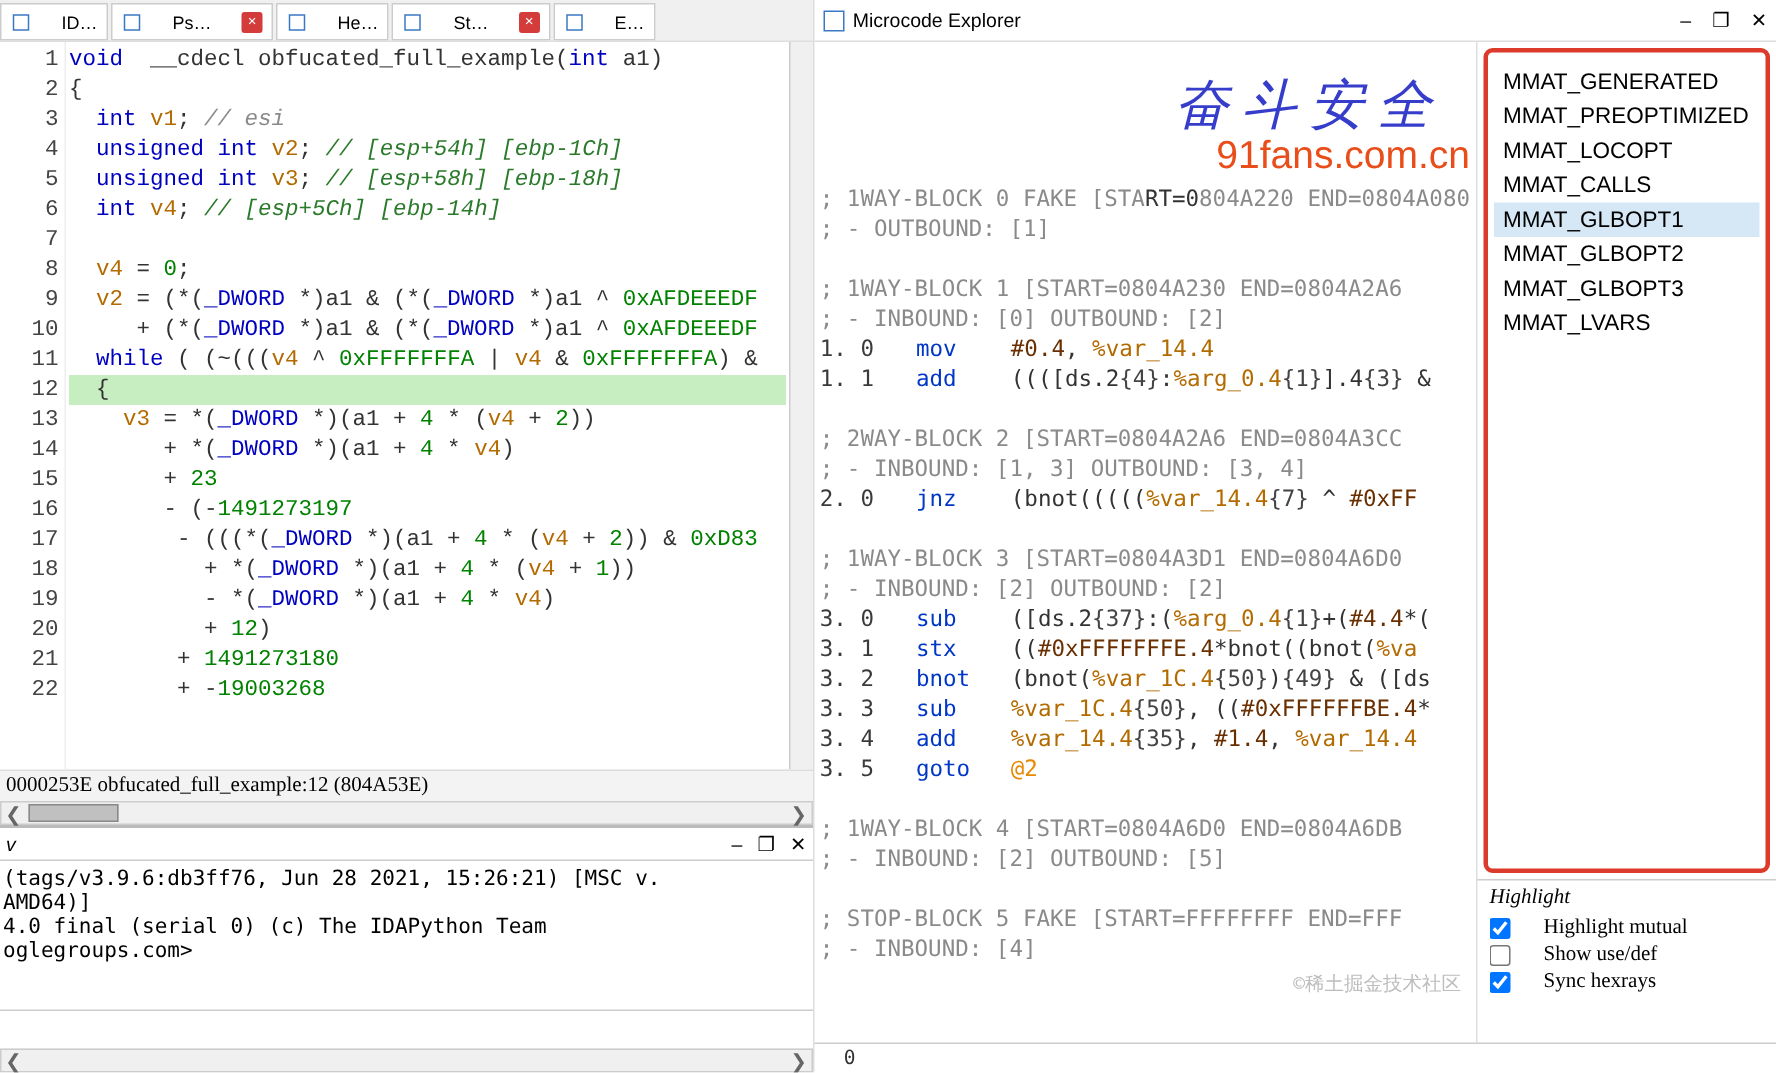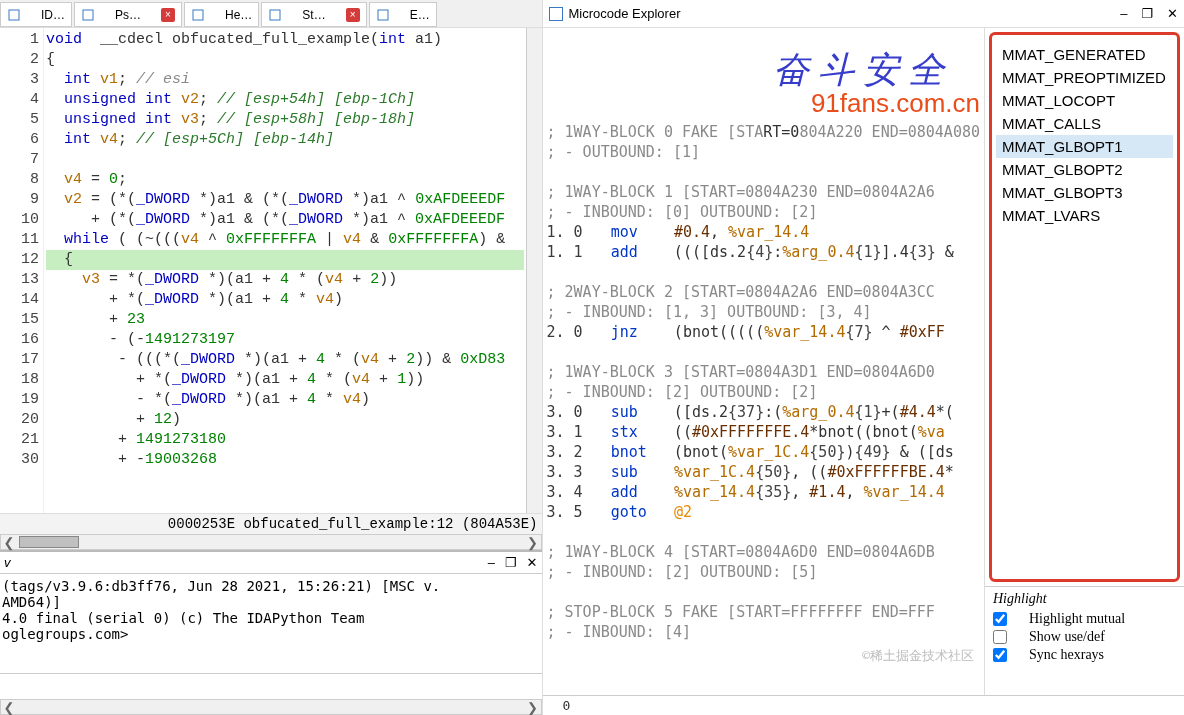--- a/index.html
+++ b/index.html
@@ -75,26 +75,25 @@
 .hl { background: #c7eec1; display:block; }
 
 .kw  { color: #0000c0; }
 .cmt { color: #8a8a8a; font-style: italic; }
 .cmt-r { color: #2b7a2b; font-style: italic; }
 .num { color: #008200; }
 .var { color: #b36b00; }
 .op  { color: #333; }
 
 .status-line {
-  font-family: Liberation Mono, monospace;
+  font-family: Liberation Serif, serif;
   font-size: 14px;
   padding: 2px 4px;
   background: #f3f3f3;
   border-top: 1px solid #ddd;
-  text-align: right;
 }
 
 .hscroll {
   height: 16px;
   background: #f0f0f0;
   border: 1px solid #ccc;
   display: flex;
   align-items: center;
   justify-content: space-between;
 }
@@ -175,21 +174,21 @@
 .mk { color:#333; }
 .mop { color:#0037c7;padding-left:19px; }
 .mnum{ color:#6a2f00; }
 .mvar{ color:#b36b00; }
 .mdec{ color:#3a3a3a;}
 .m-at{ color:#e88700;}
 .mbrk{ color:#444; }
 
 .watermark1 {
   position:absolute;
-  top: 18px; right: 40px;
+  top: 18px; right: 30px;
   font-family: "STKaiti","KaiTi",cursive;
   color:#2c33c9;
   font-size: 36px;
   font-style: italic;
   opacity: 0.95;
 }
 .watermark2 {
   position:absolute;
   top: 60px; right: 4px;
   color:#e84d1a;
@@ -315,21 +314,21 @@
           <div class="ln">12</div>
           <div class="ln">13</div>
           <div class="ln">14</div>
           <div class="ln">15</div>
           <div class="ln">16</div>
           <div class="ln">17</div>
           <div class="ln">18</div>
           <div class="ln">19</div>
           <div class="ln">20</div>
           <div class="ln">21</div>
-          <div class="ln">30</div>
+          <div class="ln">22</div>
         </div>
       <div class="code-lines" id="codelines"><div class="cl"><span class="kw">void</span><span class="op">  __cdecl obfucated_full_example(</span><span class="kw">int</span><span class="op"> a1)</span></div><div class="cl"><span class="op">{</span></div><div class="cl"><span class="op">  </span><span class="kw">int</span><span class="var"> v1</span><span class="op">; </span><span class="cmt">// esi</span></div><div class="cl"><span class="op">  </span><span class="kw">unsigned int</span><span class="var"> v2</span><span class="op">; </span><span class="cmt-r">// [esp+54h] [ebp-1Ch]</span></div><div class="cl"><span class="op">  </span><span class="kw">unsigned int</span><span class="var"> v3</span><span class="op">; </span><span class="cmt-r">// [esp+58h] [ebp-18h]</span></div><div class="cl"><span class="op">  </span><span class="kw">int</span><span class="var"> v4</span><span class="op">; </span><span class="cmt-r">// [esp+5Ch] [ebp-14h]</span></div><div class="cl"></div><div class="cl"><span class="op">  </span><span class="var">v4</span><span class="op"> = </span><span class="num">0</span><span class="op">;</span></div><div class="cl"><span class="op">  </span><span class="var">v2</span><span class="op"> = (*(</span><span class="kw">_DWORD</span><span class="op"> *)a1 &amp; (*(</span><span class="kw">_DWORD</span><span class="op"> *)a1 ^ </span><span class="num">0xAFDEEEDF</span></div><div class="cl"><span class="op">     + (*(</span><span class="kw">_DWORD</span><span class="op"> *)a1 &amp; (*(</span><span class="kw">_DWORD</span><span class="op"> *)a1 ^ </span><span class="num">0xAFDEEEDF</span></div><div class="cl"><span class="op">  </span><span class="kw">while</span><span class="op"> ( (~(((</span><span class="var">v4</span><span class="op"> ^ </span><span class="num">0xFFFFFFFA</span><span class="op"> | </span><span class="var">v4</span><span class="op"> &amp; </span><span class="num">0xFFFFFFFA</span><span class="op">) &amp;</span></div><div class="cl hl"><span class="op">  {</span></div><div class="cl"><span class="op">    </span><span class="var">v3</span><span class="op"> = *(</span><span class="kw">_DWORD</span><span class="op"> *)(a1 + </span><span class="num">4</span><span class="op"> * (</span><span class="var">v4</span><span class="op"> + </span><span class="num">2</span><span class="op">))</span></div><div class="cl"><span class="op">       + *(</span><span class="kw">_DWORD</span><span class="op"> *)(a1 + </span><span class="num">4</span><span class="op"> * </span><span class="var">v4</span><span class="op">)</span></div><div class="cl"><span class="op">       + </span><span class="num">23</span></div><div class="cl"><span class="op">       - (-</span><span class="num">1491273197</span></div><div class="cl"><span class="op">        - (((*(</span><span class="kw">_DWORD</span><span class="op"> *)(a1 + </span><span class="num">4</span><span class="op"> * (</span><span class="var">v4</span><span class="op"> + </span><span class="num">2</span><span class="op">)) &amp; </span><span class="num">0xD83</span></div><div class="cl"><span class="op">          + *(</span><span class="kw">_DWORD</span><span class="op"> *)(a1 + </span><span class="num">4</span><span class="op"> * (</span><span class="var">v4</span><span class="op"> + </span><span class="num">1</span><span class="op">))</span></div><div class="cl"><span class="op">          - *(</span><span class="kw">_DWORD</span><span class="op"> *)(a1 + </span><span class="num">4</span><span class="op"> * </span><span class="var">v4</span><span class="op">)</span></div><div class="cl"><span class="op">          + </span><span class="num">12</span><span class="op">)</span></div><div class="cl"><span class="op">        + </span><span class="num">1491273180</span></div><div class="cl"><span class="op">        + -</span><span class="num">19003268</span></div></div>
       <div class="vscroll"></div>
     </div>
 
     <div class="status-line">0000253E obfucated_full_example:12 (804A53E)</div>
 
     <div class="hscroll" style="position:relative;">
       <span class="arrow">❮</span>
       <span class="thumb"></span>

